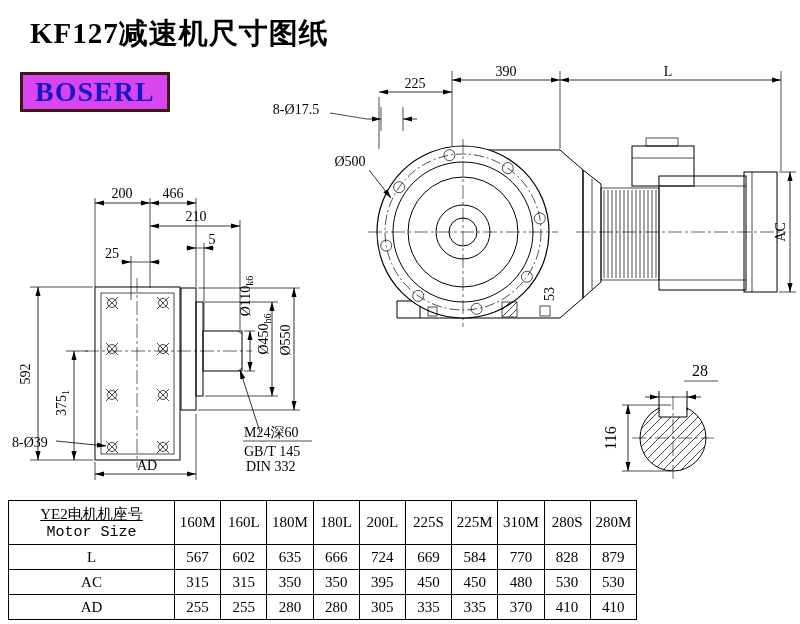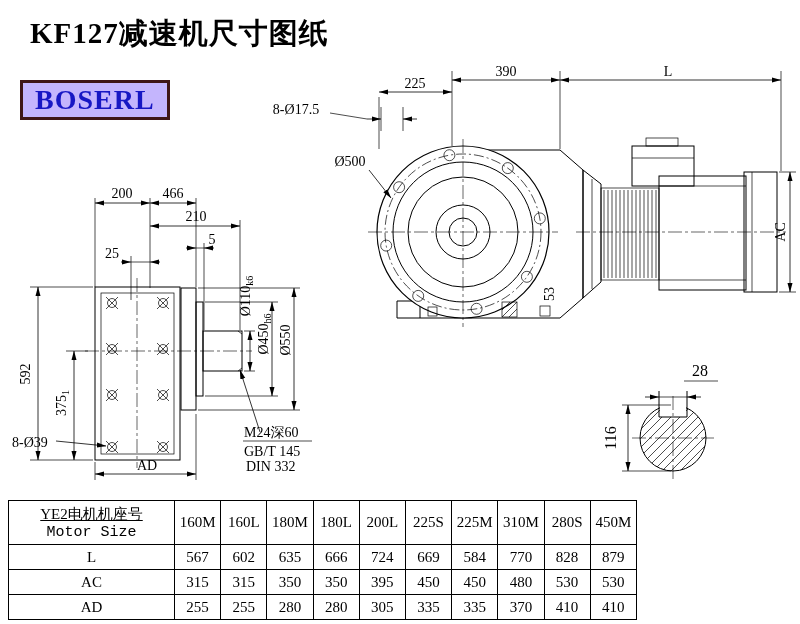--- a/index.html
+++ b/index.html
@@ -1,19 +1,19 @@
 <!DOCTYPE html>
 <html><head>
 <meta charset="utf-8">
 <style>
   *{margin:0;padding:0;box-sizing:border-box}
   html,body{width:800px;height:624px;background:#fff;overflow:hidden;position:relative;
     font-family:"Liberation Serif",serif;color:#000}
   .title{position:absolute;left:30px;top:14px;font-size:29px;font-weight:bold;letter-spacing:1px}
-  .logo{position:absolute;left:20px;top:80px;border:3px solid #3f1616;background:#c4b5fd;padding:8px 12px;height:40px;display:flex;align-items:center}
+  .logo{position:absolute;left:20px;top:72px;border:3px solid #3f1616;background:#d946ef;padding:8px 12px;height:40px;display:flex;align-items:center}
   .logo span{font-size:28px;font-weight:bold;color:#1717c4;letter-spacing:1px}
   svg.draw{position:absolute;left:0;top:52px}
   .ln{stroke:#000;stroke-width:1;fill:none}
   .thin{stroke:#000;stroke-width:.7;fill:none}
   .cl{stroke:#000;stroke-width:.6;fill:none;stroke-dasharray:14 3 3 3}
   .diml{stroke:#000;stroke-width:.8;fill:none;marker-start:url(#ar);marker-end:url(#ar)}
   .dime{stroke:#000;stroke-width:.8;fill:none;marker-end:url(#ar)}
   .hatch line{stroke:#000;stroke-width:.7}
   text.dim{font:14px "Liberation Serif",serif;fill:#000}
   text.big{font-size:16px}
@@ -290,21 +290,21 @@
     </th>
     <th>160M</th>
     <th>160L</th>
     <th>180M</th>
     <th>180L</th>
     <th>200L</th>
     <th>225S</th>
     <th>225M</th>
     <th>310M</th>
     <th>280S</th>
-    <th>450M</th>
+    <th>280M</th>
   </tr>
   <tr>
     <td>L</td>
     <td>567</td>
     <td>602</td>
     <td>635</td>
     <td>666</td>
     <td>724</td>
     <td>669</td>
     <td>584</td>

